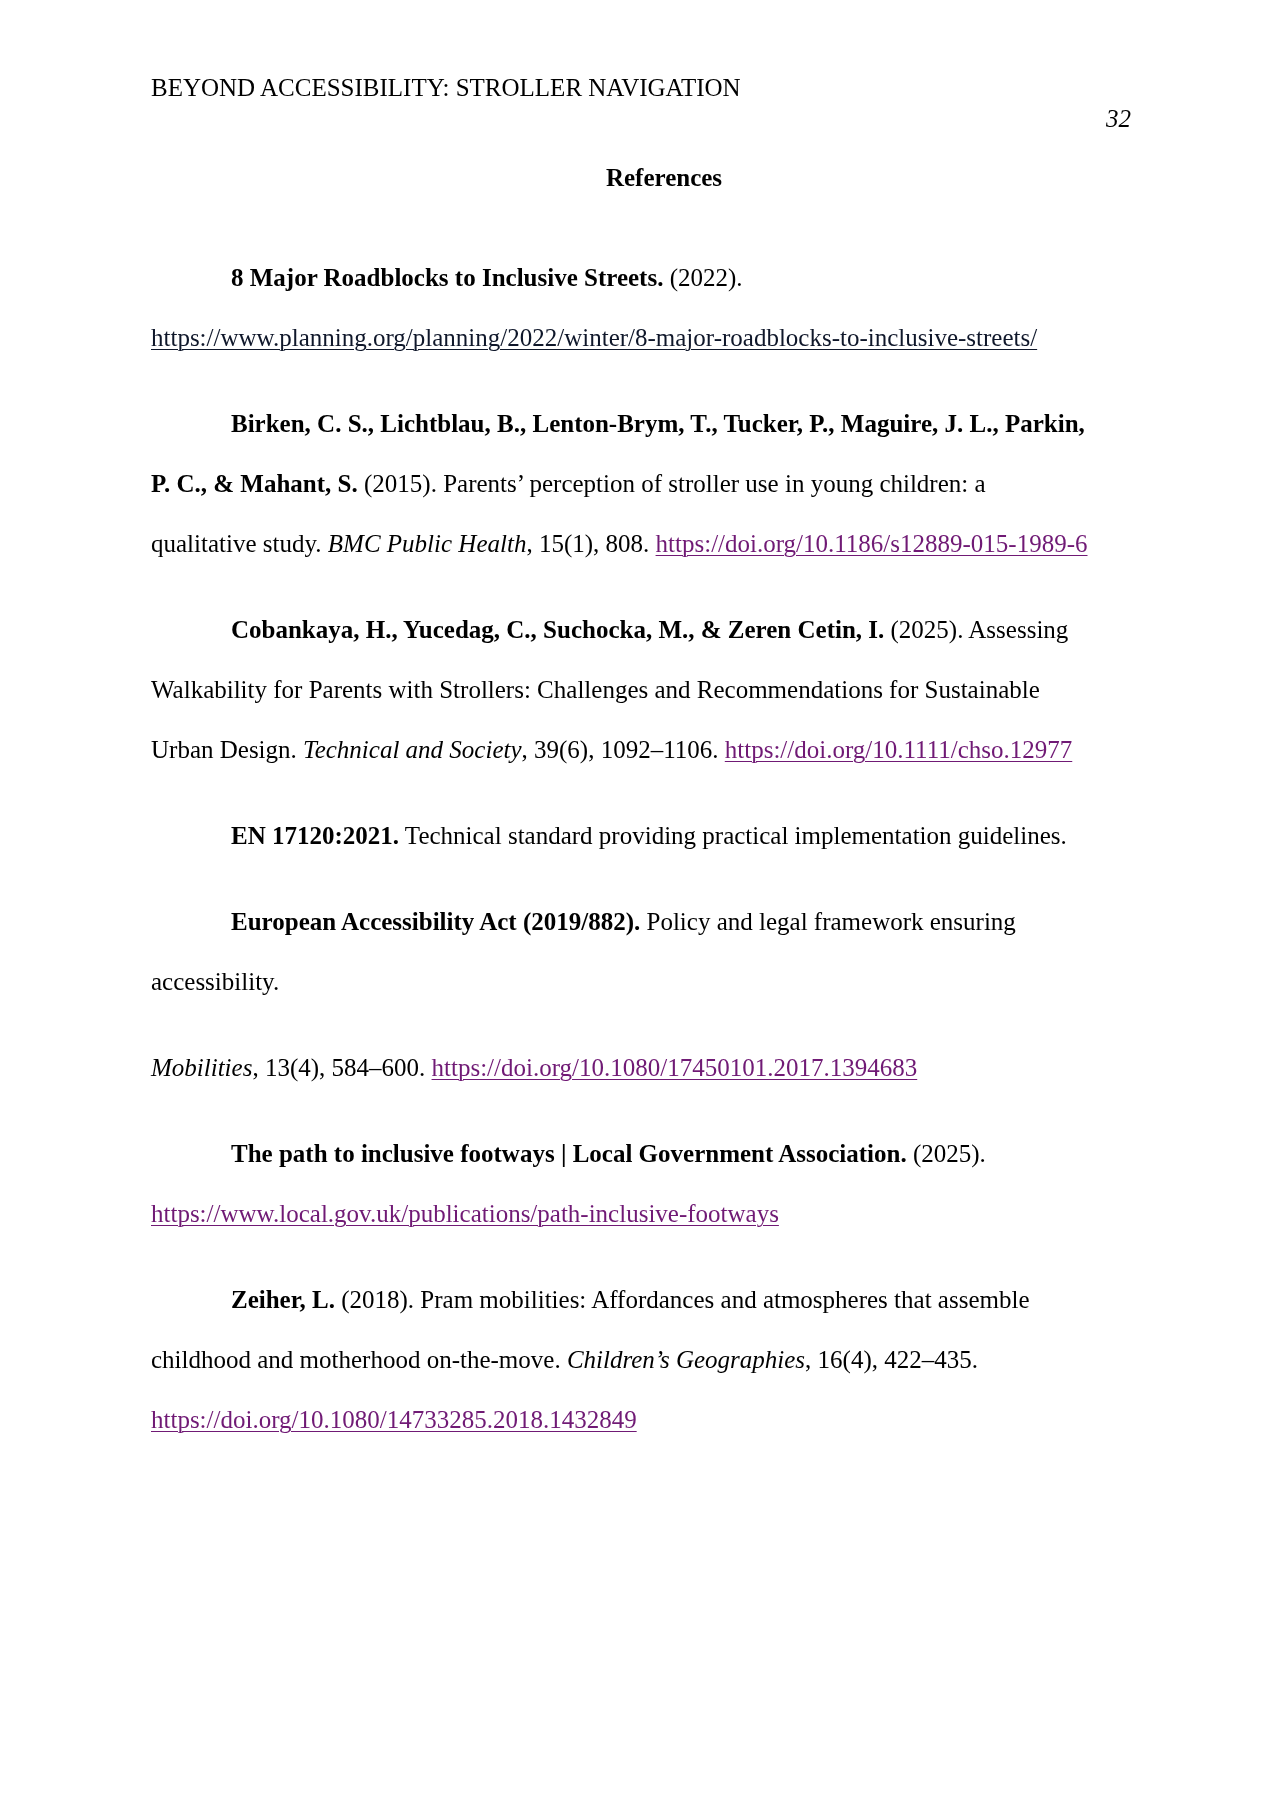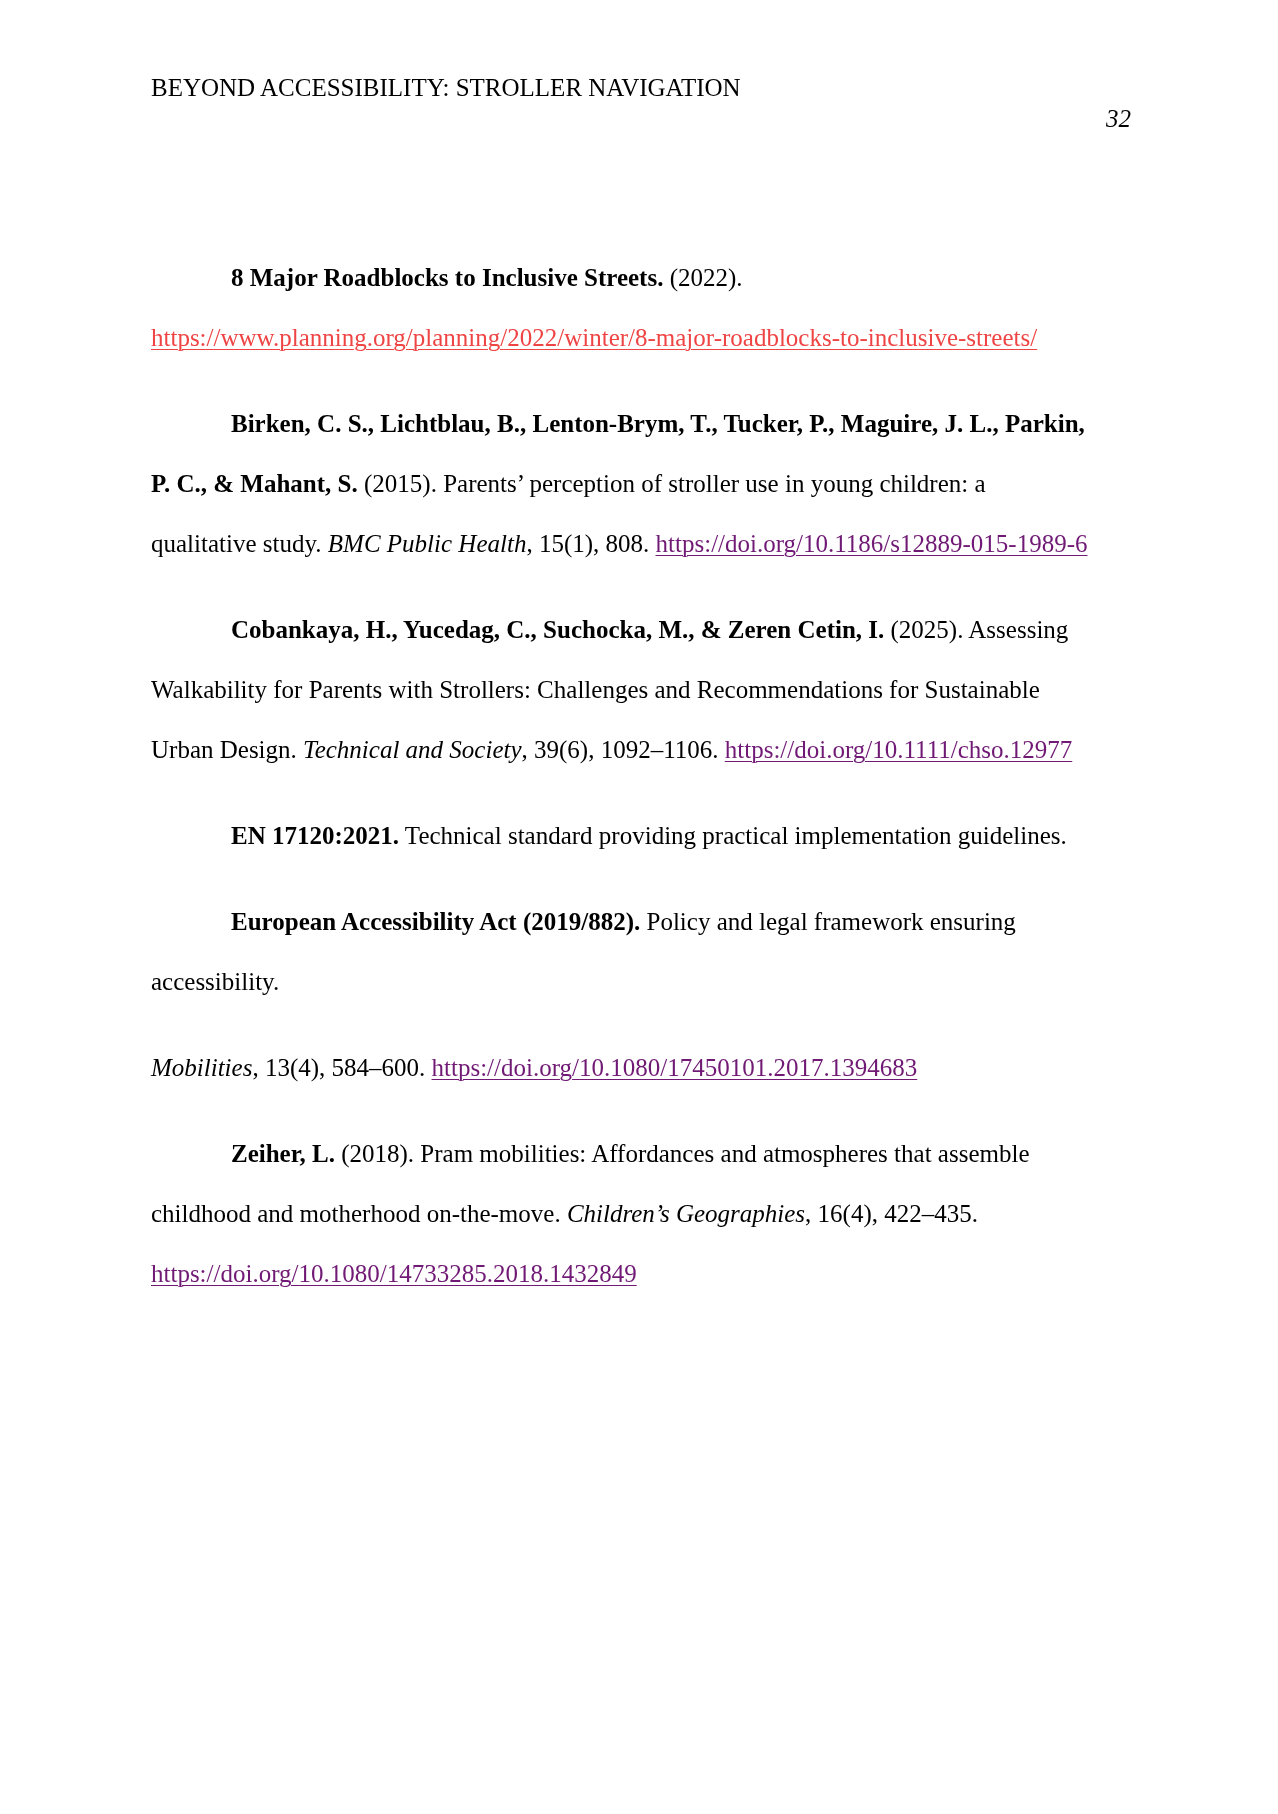--- a/index.html
+++ b/index.html
@@ -64,30 +64,31 @@
       white-space: normal;
     }
     .ref b { font-weight: bold; }
     .ref i { font-style: italic; text-align: right; }
     .ref a {
       color: #701a75;
       text-decoration: underline;
       text-decoration-thickness: 1px;
       text-underline-offset: 3px;
     }
-    .ref a.light { color: #ef4444; }
+    .ref a.light { color: #0f172a; }
     .line { display: block; }
     .line.cont { text-indent: 0; }
   </style>
 </head>
 <body>
 
 <div class="page">
   <div class="running-head">BEYOND ACCESSIBILITY: STROLLER NAVIGATION</div>
   <div class="page-number">32</div>
+  <div class="ref-heading">References</div>
 
   <div class="ref-list">
 
     <div class="ref">
       <span class="line"><b>8 Major Roadblocks to Inclusive Streets.</b><span> (2022).</span></span>
       <span class="line cont"><a class="light">https://www.planning.org/planning/2022/winter/8-major-roadblocks-to-inclusive-streets/</a></span>
     </div>
 
     <div class="ref">
       <span class="line"><b>Birken, C. S., Lichtblau, B., Lenton-Brym, T., Tucker, P., Maguire, J. L., Parkin,</b></span>
@@ -107,20 +108,24 @@
 
     <div class="ref">
       <span class="line"><b>European Accessibility Act (2019/882).</b><span> Policy and legal framework ensuring</span></span>
       <span class="line cont"><span>accessibility.</span></span>
     </div>
 
     <div class="ref">
       <span class="line cont"><i>Mobilities</i><span>, 13(4), 584–600. </span><a>https://doi.org/10.1080/17450101.2017.1394683</a></span>
     </div>
 
+    <div class="ref">
+      <span class="line"><b>The path to inclusive footways | Local Government Association.</b><span> (2025).</span></span>
+      <span class="line cont"><a>https://www.local.gov.uk/publications/path-inclusive-footways</a></span>
+    </div>
 
     <div class="ref">
       <span class="line"><b>Zeiher, L.</b><span> (2018). Pram mobilities: Affordances and atmospheres that assemble</span></span>
       <span class="line cont"><span>childhood and motherhood on-the-move. </span><i>Children’s Geographies</i><span>, 16(4), 422–435.</span></span>
       <span class="line cont"><a>https://doi.org/10.1080/14733285.2018.1432849</a></span>
     </div>
 
   </div>
 </div>
 

